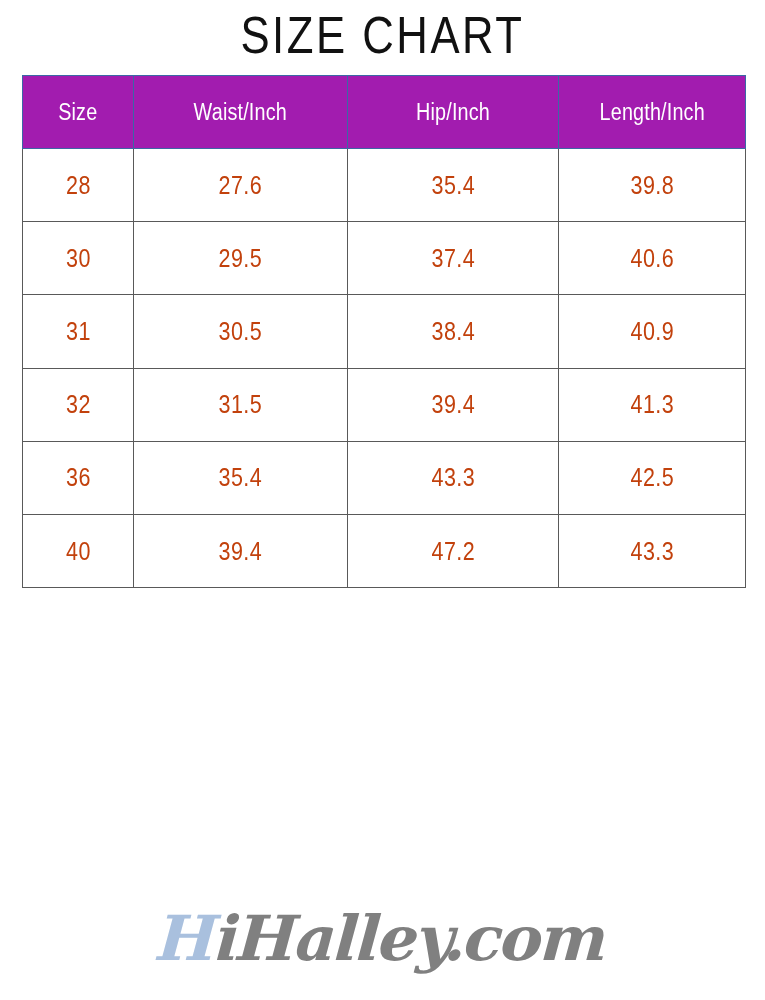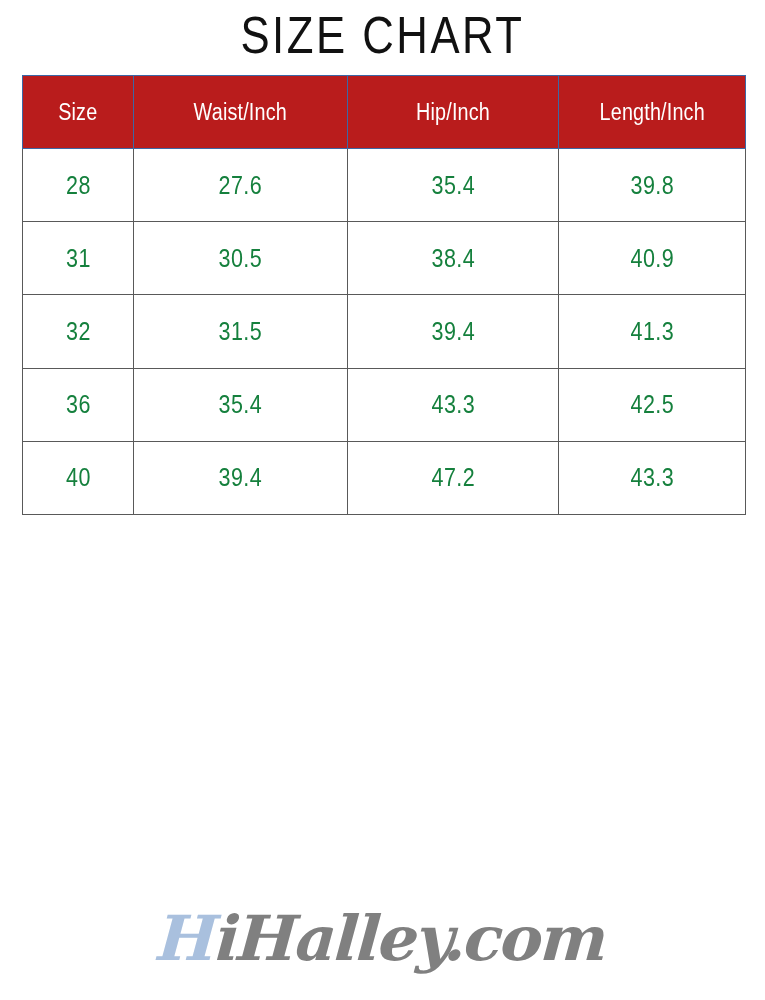--- a/index.html
+++ b/index.html
@@ -51,39 +51,39 @@
   #size-table th,
   #size-table td {
     border: 1px solid #595959;
     padding: 0;
     text-align: center;
     vertical-align: middle;
   }
 
   #size-table thead th {
     height: 72px;
-    background: #b91c1c;
+    background: #a21caf;
     border-color: #3C67A5;
     color: #ffffff;
     font-family: "Liberation Sans", sans-serif;
     font-size: 23px;
     font-weight: 400;
     letter-spacing: 0.2px;
     transform-origin: center;
     margin-top: 47px;
   }
   #size-table thead th span {
     display: inline-block;
     transform: scaleX(0.86);
   }
 
   #size-table tbody td {
     height: 72.2px;
     background: #ffffff;
-    color: #15803d;
+    color: #c2410c;
     font-family: "Liberation Sans", sans-serif;
     font-size: 25px;
     font-weight: 300;
   }
   #size-table tbody td span {
     display: inline-block;
     transform: scaleX(0.86);
     letter-spacing: 0.5px;
   }
 
@@ -135,20 +135,26 @@
     </tr>
   </thead>
   <tbody>
     <tr>
       <td><span>28</span></td>
       <td><span>27.6</span></td>
       <td><span>35.4</span></td>
       <td><span>39.8</span></td>
     </tr>
     <tr>
+      <td><span>30</span></td>
+      <td><span>29.5</span></td>
+      <td><span>37.4</span></td>
+      <td><span>40.6</span></td>
+    </tr>
+    <tr>
       <td><span>31</span></td>
       <td><span>30.5</span></td>
       <td><span>38.4</span></td>
       <td><span>40.9</span></td>
     </tr>
     <tr>
       <td><span>32</span></td>
       <td><span>31.5</span></td>
       <td><span>39.4</span></td>
       <td><span>41.3</span></td>

